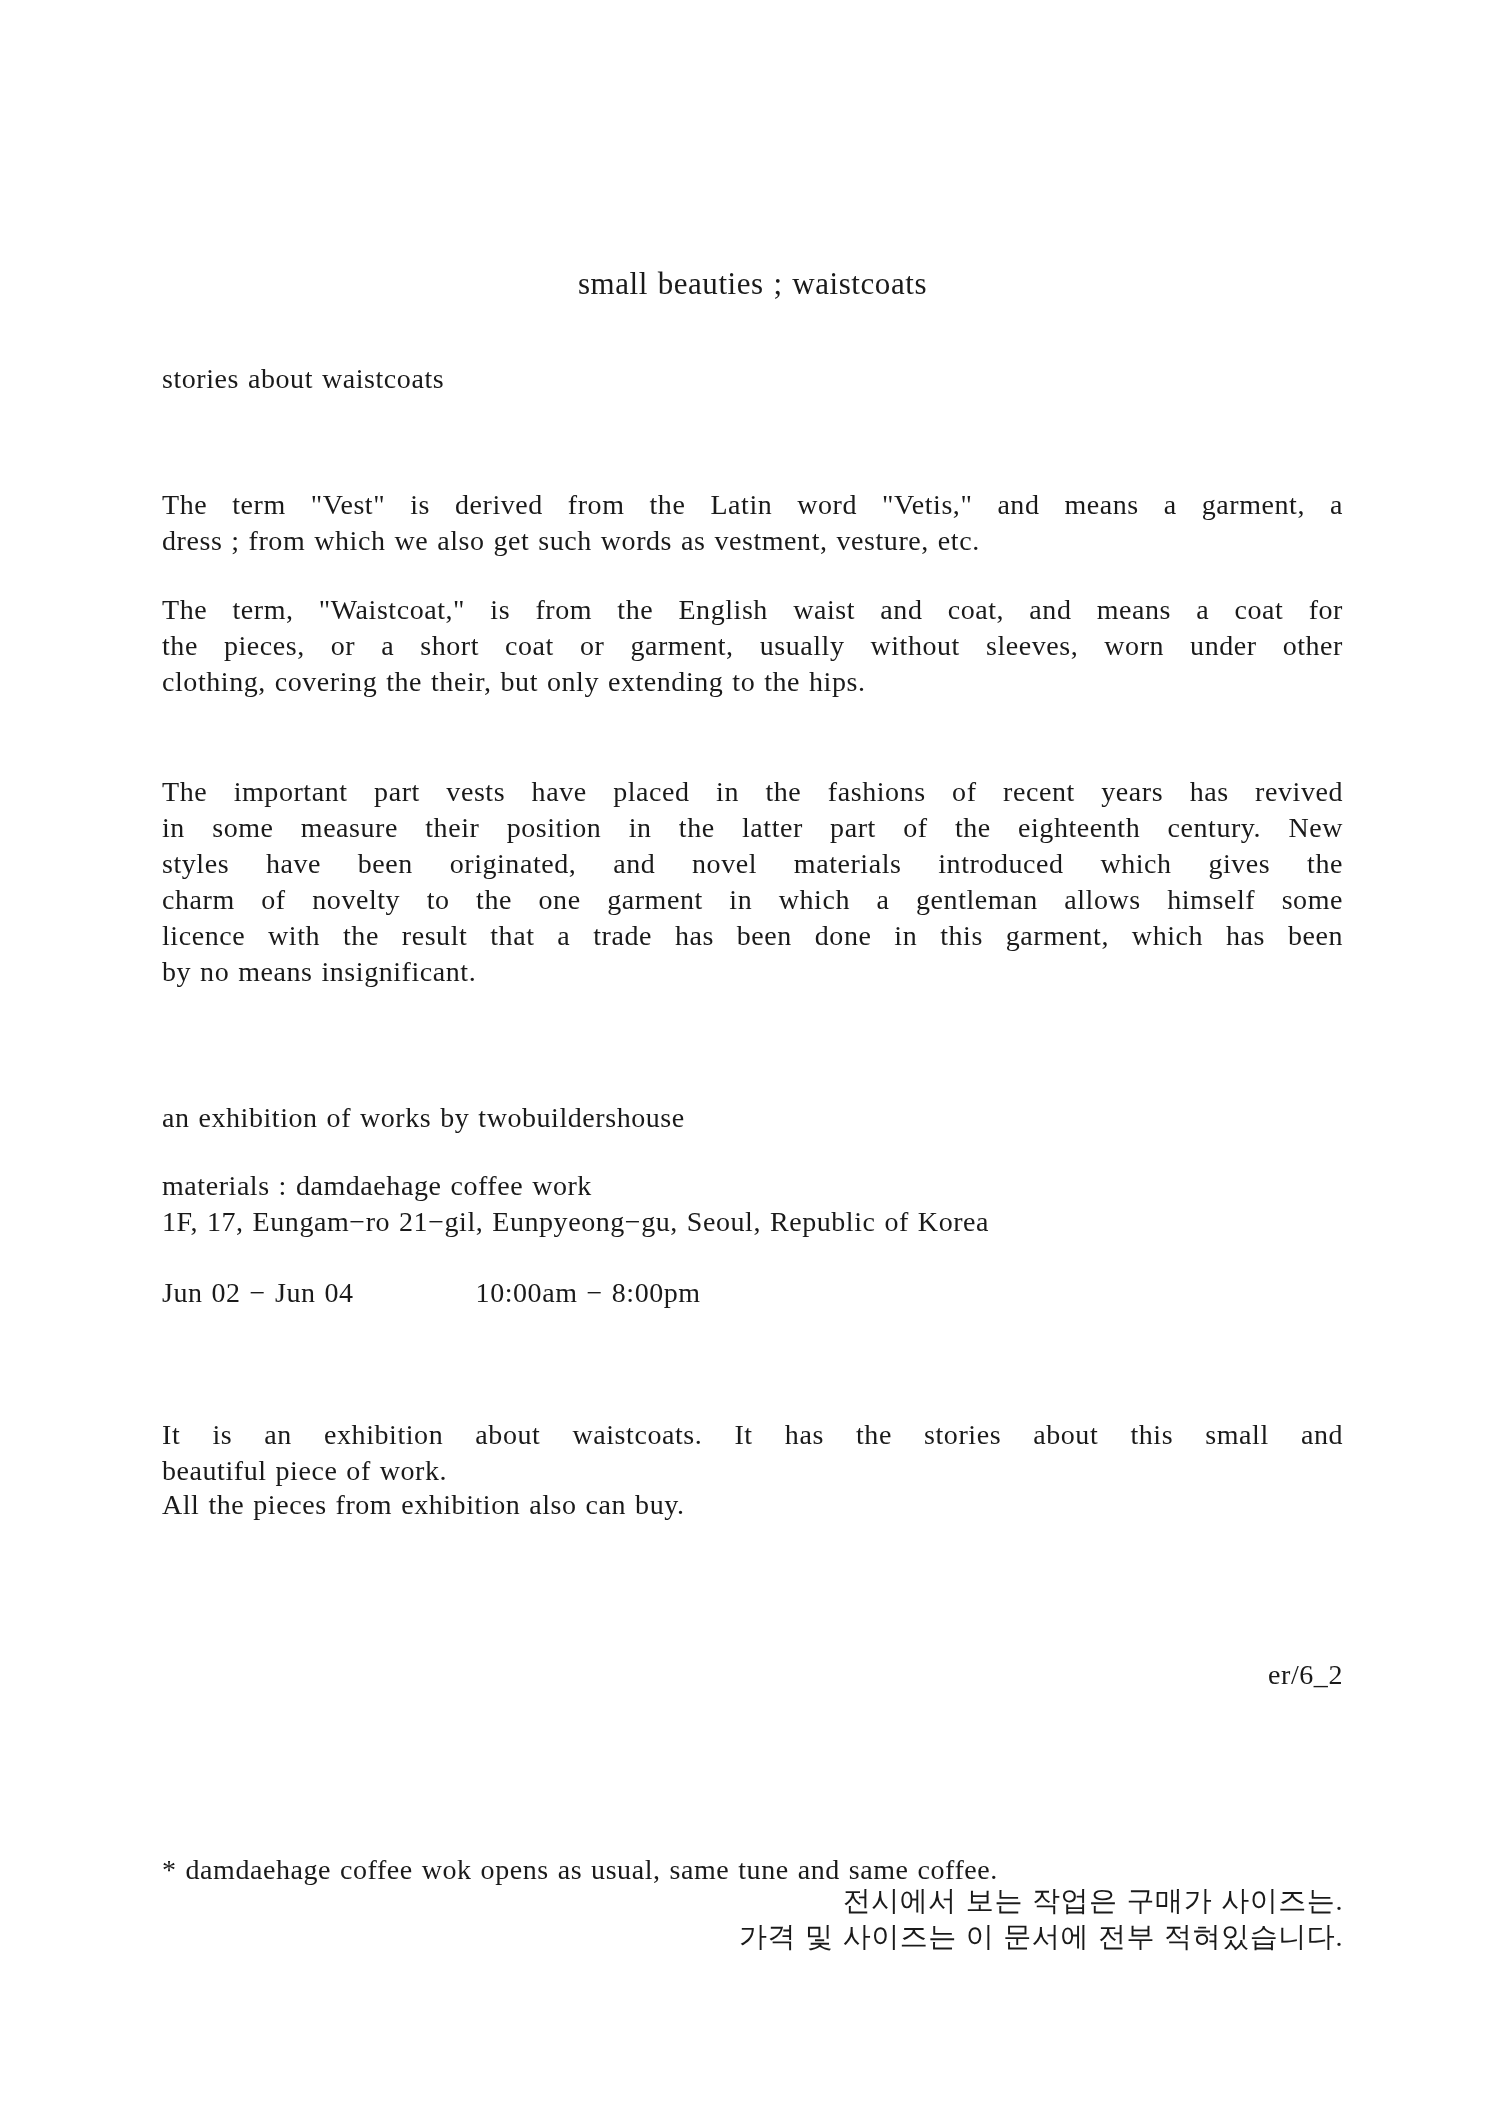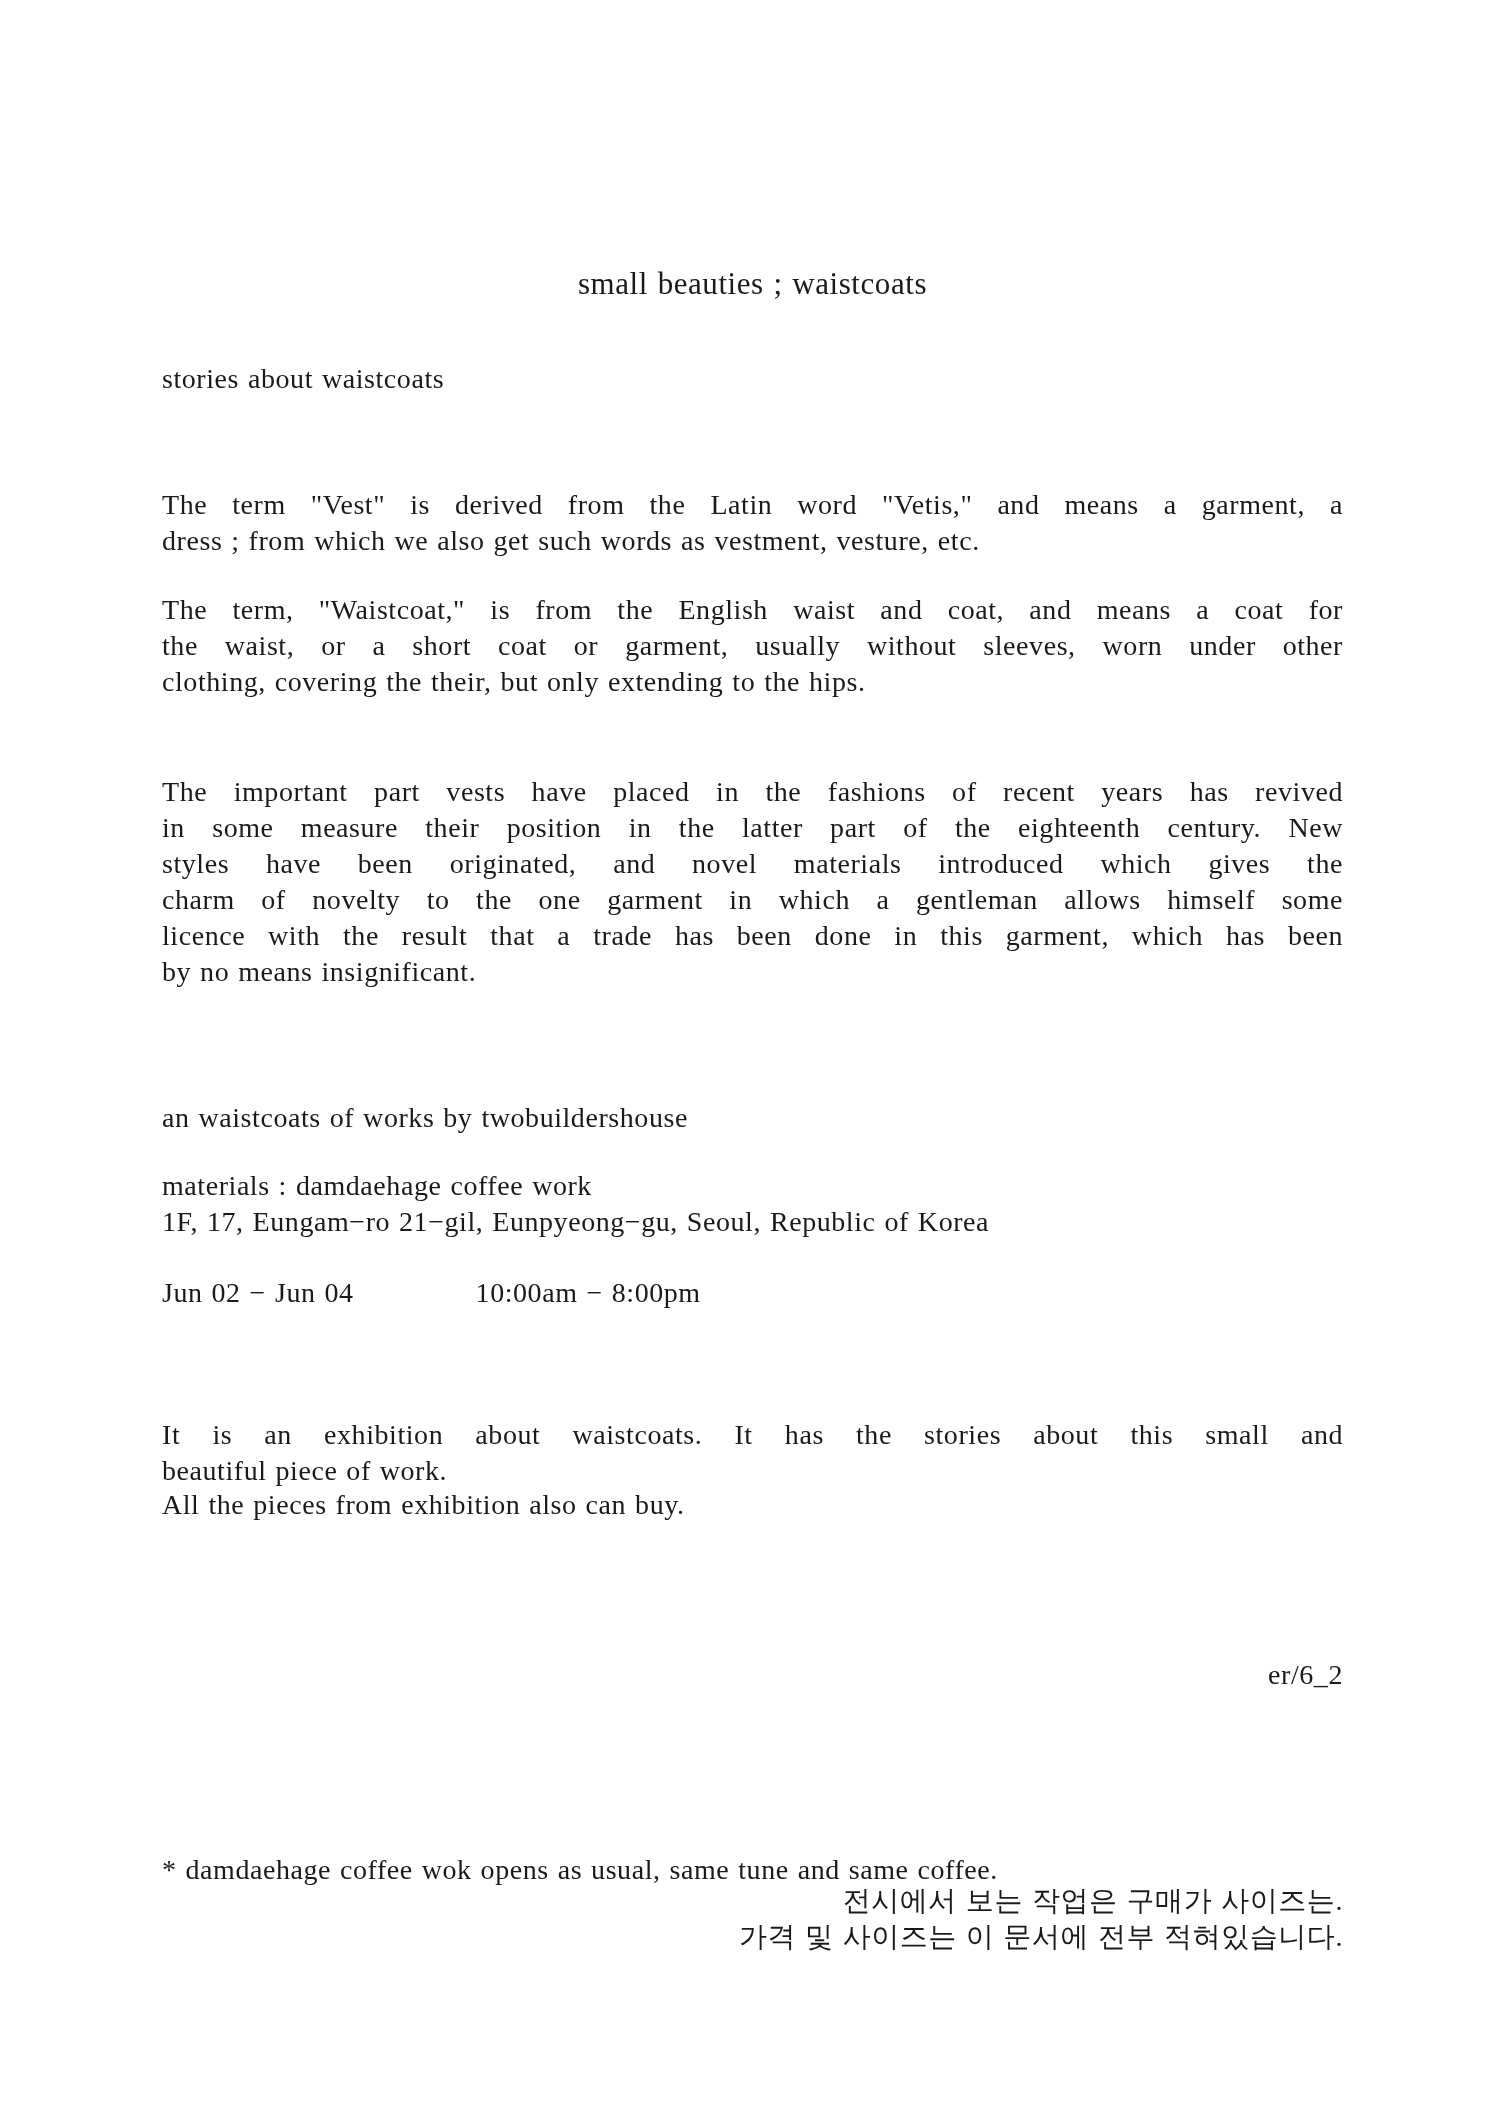--- a/index.html
+++ b/index.html
@@ -32,34 +32,34 @@
 
   <div class="block" style="top:361px;">stories about waistcoats</div>
 
   <div class="block" style="top:487px;">
       <div class="jl">The term "Vest" is derived from the Latin word "Vetis," and means a garment, a</div>
       <div>dress ; from which we also get such words as vestment, vesture, etc.</div>
     </div>
 
   <div class="block" style="top:592px;">
       <div class="jl">The term, "Waistcoat," is from the English waist and coat, and means a coat for</div>
-      <div class="jl">the waist, or a short coat or garment, usually without sleeves, worn under other</div>
+      <div class="jl">the pieces, or a short coat or garment, usually without sleeves, worn under other</div>
       <div>clothing, covering the their, but only extending to the hips.</div>
     </div>
 
   <div class="block" style="top:774px;">
       <div class="jl">The important part vests have placed in the fashions of recent years has revived</div>
       <div class="jl">in some measure their position in the latter part of the eighteenth century. New</div>
       <div class="jl">styles have been originated, and novel materials introduced which gives the</div>
       <div class="jl">charm of novelty to the one garment in which a gentleman allows himself some</div>
       <div class="jl">licence with the result that a trade has been done in this garment, which has been</div>
       <div>by no means insignificant.</div>
     </div>
 
-  <div class="block" style="top:1100px;">an waistcoats of works by twobuildershouse</div>
+  <div class="block" style="top:1100px;">an exhibition of works by twobuildershouse</div>
 
   <div class="block" style="top:1168px;">
       <div>materials : damdaehage coffee work</div>
       <div>1F, 17, Eungam−ro 21−gil, Eunpyeong−gu, Seoul, Republic of Korea</div>
     </div>
 
   <div class="block daterow" style="top:1275px;">
     <span>Jun 02 − Jun 04</span>
     <span class="hours">10:00am − 8:00pm</span>
   </div>

